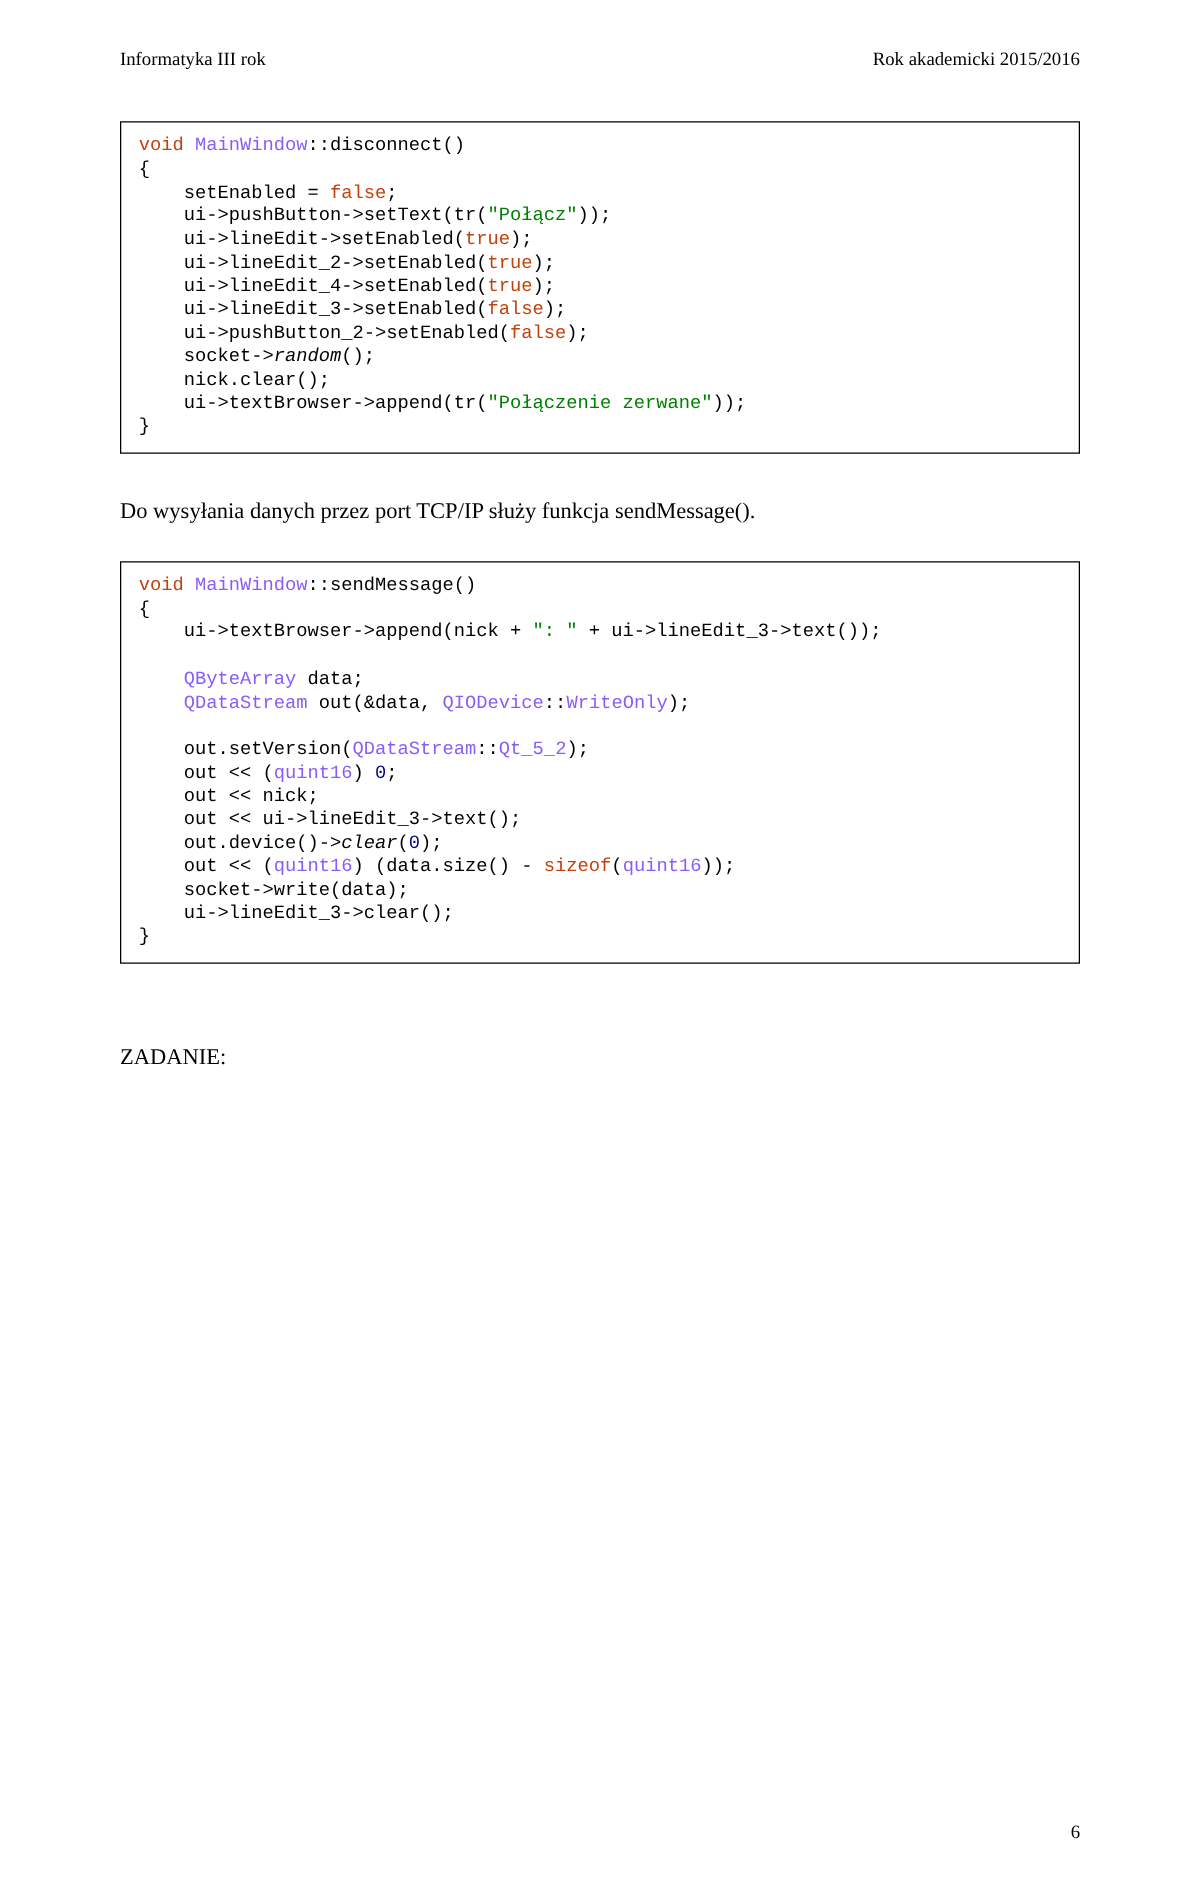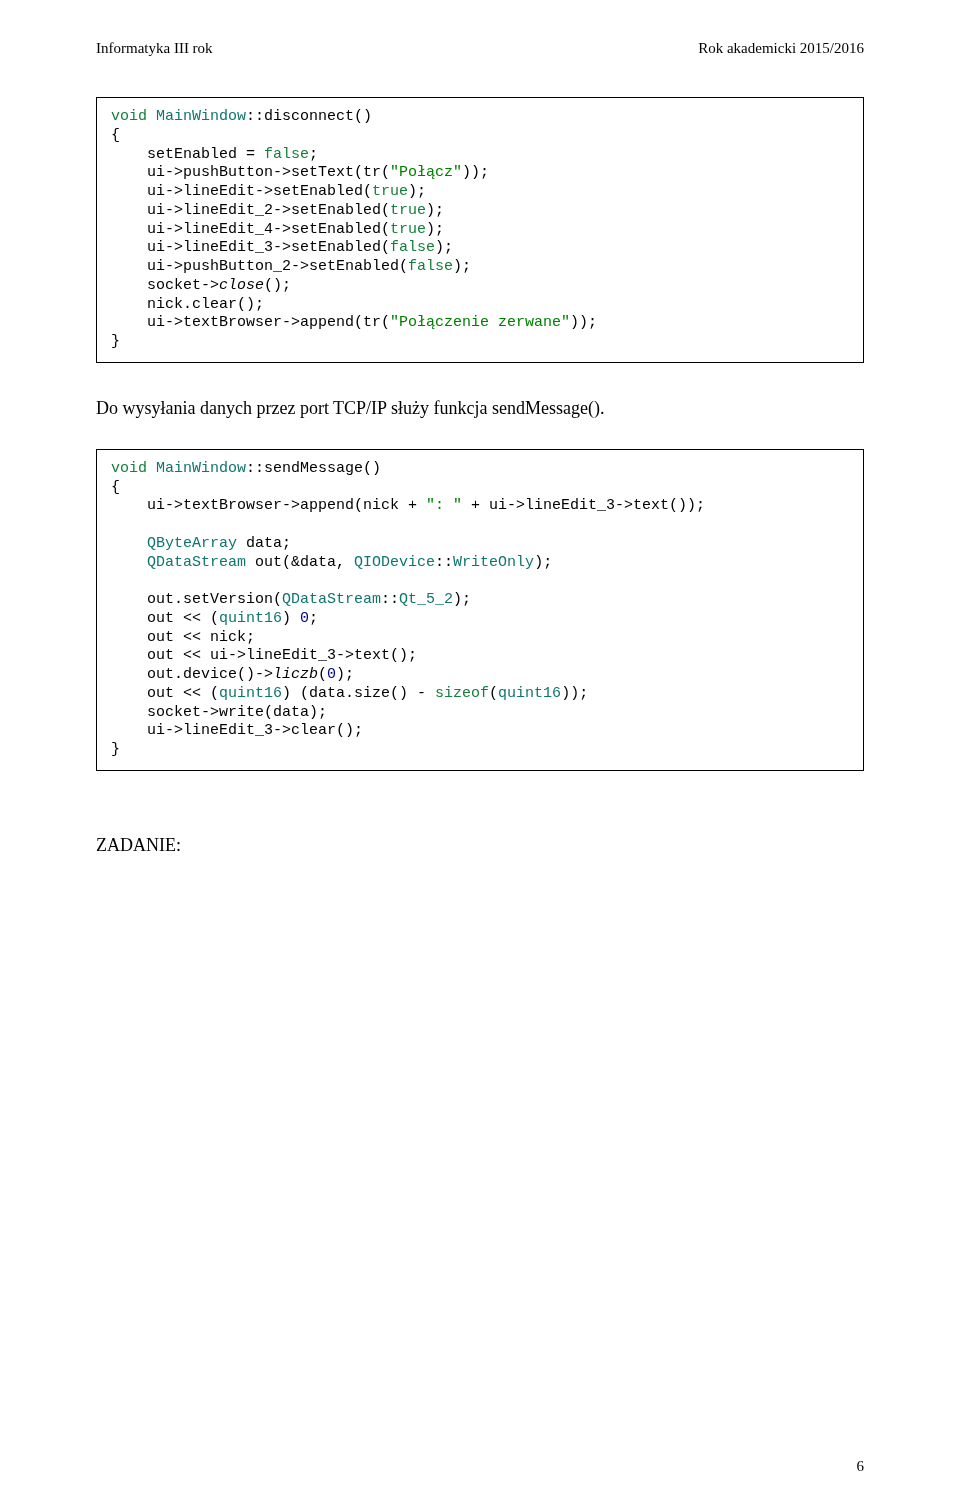--- a/index.html
+++ b/index.html
@@ -42,24 +42,24 @@
     font-weight: normal;
     margin-top: 64px;
     margin-bottom: 16px;
   }
   .page-number {
     position: absolute;
     bottom: 34px;
     right: 96px;
     font-size: 15px;
   }  
-  .cls { color:#0f766e; }  
+  .cls { color:#8b5cf6; }  
   .str { color:#008000; }
   .navy { color:#000080; }
-  .olive { color:#15803d;text-align:right; }
+  .olive { color:#c2410c;text-align:right; }
   .italic { font-style: italic; }
 </style>
 </head>
 <body>
 
 <div class="page">
 
   <div class="header">
     <span>Informatyka III rok</span>
     <span>Rok akademicki 2015/2016</span>
@@ -67,39 +67,39 @@
 
   <div class="codebox"><span class="olive">void</span><span> </span><span class="cls">MainWindow</span><span>::disconnect()</span>
 <span>{</span>
 <span>    setEnabled = </span><span class="olive">false</span><span>;</span>
 <span>    ui-&gt;pushButton-&gt;setText(tr(</span><span class="str">"Połącz"</span><span>));</span>
 <span>    ui-&gt;lineEdit-&gt;setEnabled(</span><span class="olive">true</span><span>);</span>
 <span>    ui-&gt;lineEdit_2-&gt;setEnabled(</span><span class="olive">true</span><span>);</span>
 <span>    ui-&gt;lineEdit_4-&gt;setEnabled(</span><span class="olive">true</span><span>);</span>
 <span>    ui-&gt;lineEdit_3-&gt;setEnabled(</span><span class="olive">false</span><span>);</span>
 <span>    ui-&gt;pushButton_2-&gt;setEnabled(</span><span class="olive">false</span><span>);</span>
-<span>    socket-&gt;</span><span class="italic">close</span><span>();</span>
+<span>    socket-&gt;</span><span class="italic">random</span><span>();</span>
 <span>    nick.clear();</span>
 <span>    ui-&gt;textBrowser-&gt;append(tr(</span><span class="str">"Połączenie zerwane"</span><span>));</span>
 <span>}</span></div>
 
   <p class="body-text">Do wysyłania danych przez port TCP/IP służy funkcja sendMessage().</p>
 
   <div class="codebox"><span class="olive">void</span><span> </span><span class="cls">MainWindow</span><span>::sendMessage()</span>
 <span>{</span>
 <span>    ui-&gt;textBrowser-&gt;append(nick + </span><span class="str">": "</span><span> + ui-&gt;lineEdit_3-&gt;text());</span>
 <span></span>
 <span>    </span><span class="cls">QByteArray</span><span> data;</span>
 <span>    </span><span class="cls">QDataStream</span><span> out(&amp;data, </span><span class="cls">QIODevice</span><span>::</span><span class="cls">WriteOnly</span><span>);</span>
 <span></span>
 <span>    out.setVersion(</span><span class="cls">QDataStream</span><span>::</span><span class="cls">Qt_5_2</span><span>);</span>
 <span>    out &lt;&lt; (</span><span class="cls">quint16</span><span>) </span><span class="navy">0</span><span>;</span>
 <span>    out &lt;&lt; nick;</span>
 <span>    out &lt;&lt; ui-&gt;lineEdit_3-&gt;text();</span>
-<span>    out.device()-&gt;</span><span class="italic">liczb</span><span>(</span><span class="navy">0</span><span>);</span>
+<span>    out.device()-&gt;</span><span class="italic">clear</span><span>(</span><span class="navy">0</span><span>);</span>
 <span>    out &lt;&lt; (</span><span class="cls">quint16</span><span>) (data.size() - </span><span class="olive">sizeof</span><span>(</span><span class="cls">quint16</span><span>));</span>
 <span>    socket-&gt;write(data);</span>
 <span>    ui-&gt;lineEdit_3-&gt;clear();</span>
 <span>}</span></div>
 
   <div class="zadanie-heading">ZADANIE:</div>
 
   <div class="page-number">6</div>
 </div>
 

